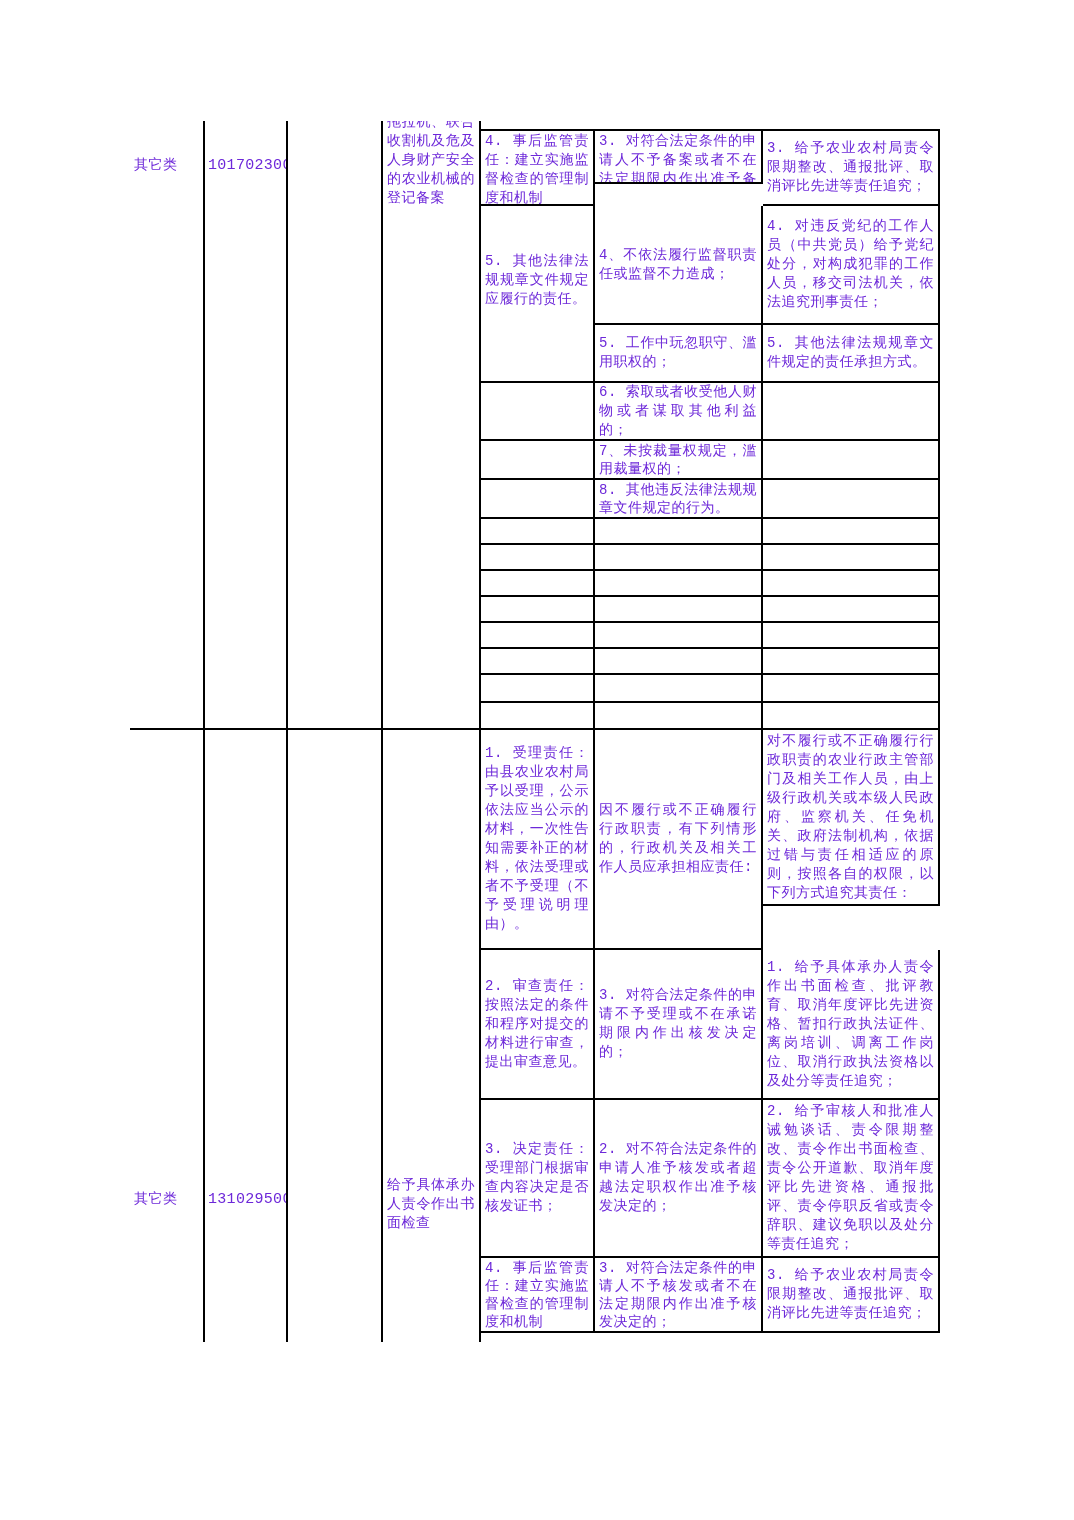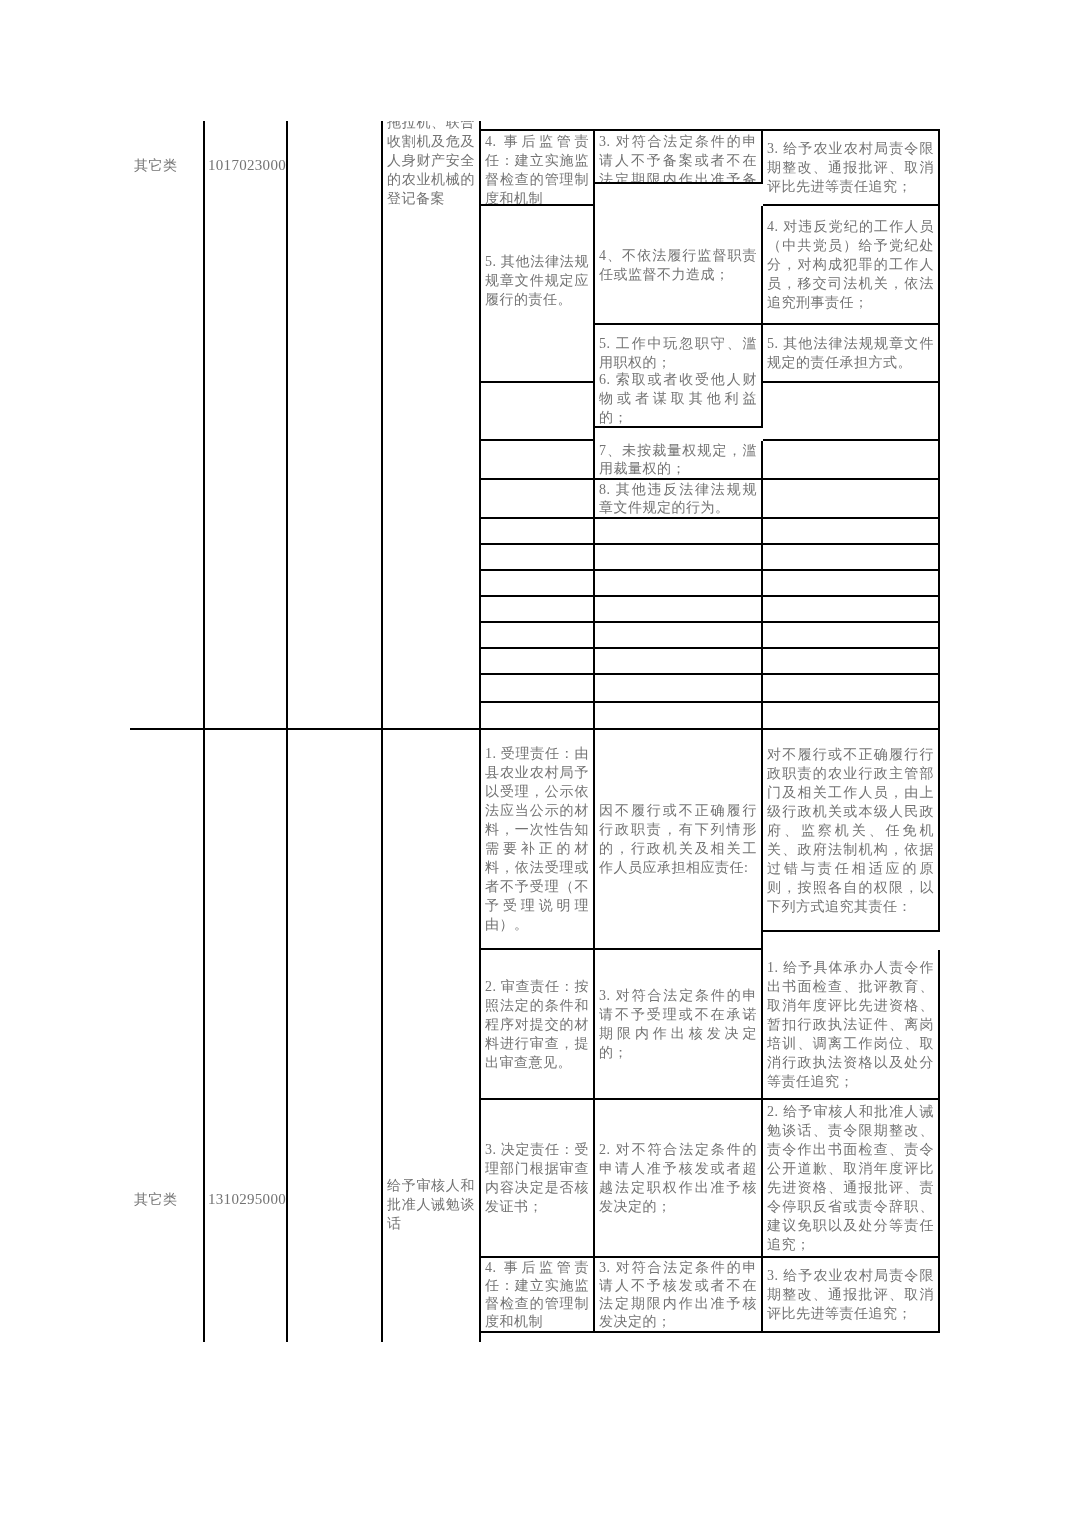--- a/index.html
+++ b/index.html
@@ -6,22 +6,22 @@
   .page{position:relative;width:1074px;height:1520px;background:#ffffff;overflow:hidden;}
   .cell{
     position:absolute;box-sizing:border-box;background:#fff;
     border-right:2px solid #000;border-bottom:2px solid #000;
     display:flex;flex-direction:column;overflow:hidden;
   }
   .lft{border-left:2px solid #c4b5fd;margin-left:43px;}
   .topb{border-top:2px solid #000;}
   .vc{justify-content:center;}
   .txt{
-    font-family:Liberation Serif, serif;
-    font-size:14px;line-height:19px;color:#737373;
+    font-family:Liberation Mono, monospace;
+    font-size:14px;line-height:19px;color:#6d28d9;
     text-align:justify;text-justify:inter-character;
     letter-spacing:0.5px;padding:0 4px;width:100%;box-sizing:border-box;
   }
   .num{font-size:15px;letter-spacing:0.3px;text-align:left;}
   .lh18{line-height:18px;}
   
   .cA{left:96px;width:34px}.cB{left:130px;width:75px}.cC{left:205px;width:83px}
   .cD{left:288px;width:95px}.cE{left:383px;width:98px}.cF{left:481px;width:114px}
   .cG{left:595px;width:168px}.cH{left:763px;width:177px}
   .s32side{top:121px;height:609px;}
@@ -68,21 +68,21 @@
 
   <div class="cell cF" style="top:325px;height:58px"></div>
   <div class="cell cG vc" style="top:325px;height:58px">
     <div class="txt">5. 工作中玩忽职守、滥用职权的；</div>
   </div>
   <div class="cell cH vc" style="top:325px;height:58px">
     <div class="txt">5. 其他法律法规规章文件规定的责任承担方式。</div>
   </div>
 
   <div class="cell cF" style="top:383px;height:58px"></div>
-  <div class="cell cG vc" style="top:370px;height:58px">
+  <div class="cell cG vc" style="top:383px;height:58px">
     <div class="txt">6. 索取或者收受他人财物或者谋取其他利益的；</div>
   </div>
   <div class="cell cH" style="top:383px;height:58px"></div>
 
   <div class="cell cF" style="top:441px;height:39px"></div>
   <div class="cell cG vc" style="top:441px;height:39px">
     <div class="txt lh18">7、未按裁量权规定，滥用裁量权的；</div>
   </div>
   <div class="cell cH" style="top:441px;height:39px"></div>
 
@@ -128,30 +128,30 @@
     <div class="txt num" style="padding-top:460px;padding-left:10px">33</div>
   </div>
   <div class="cell cB s33side">
     <div class="txt" style="padding-top:460px">其它类</div>
   </div>
   <div class="cell cC s33side">
     <div class="txt num" style="padding-top:460px;padding-left:3px">1310295000</div>
   </div>
   <div class="cell cD s33side"></div>
   <div class="cell cE s33side">
-    <div class="txt" style="padding-top:446px">给予审核人和批准人诫勉谈话</div>
+    <div class="txt" style="padding-top:446px">给予具体承办人责令作出书面检查</div>
   </div>
 
   <div class="cell cF vc" style="top:730px;height:220px">
     <div class="txt">1. 受理责任：由县农业农村局予以受理，公示依法应当公示的材料，一次性告知需要补正的材料，依法受理或者不予受理（不予受理说明理由）。</div>
   </div>
   <div class="cell cG vc" style="top:730px;height:220px">
     <div class="txt">因不履行或不正确履行行政职责，有下列情形的，行政机关及相关工作人员应承担相应责任:</div>
   </div>
-  <div class="cell cH vc" style="top:730px;height:202px">
+  <div class="cell cH vc" style="top:730px;height:176px">
     <div class="txt">对不履行或不正确履行行政职责的农业行政主管部门及相关工作人员，由上级行政机关或本级人民政府、监察机关、任免机关、政府法制机构，依据过错与责任相适应的原则，按照各自的权限，以下列方式追究其责任：</div>
   </div>
 
   <div class="cell cF vc" style="top:950px;height:150px">
     <div class="txt">2. 审查责任：按照法定的条件和程序对提交的材料进行审查，提出审查意见。</div>
   </div>
   <div class="cell cG vc" style="top:950px;height:150px">
     <div class="txt">3. 对符合法定条件的申请不予受理或不在承诺期限内作出核发决定的；</div>
   </div>
   <div class="cell cH vc" style="top:950px;height:150px">

